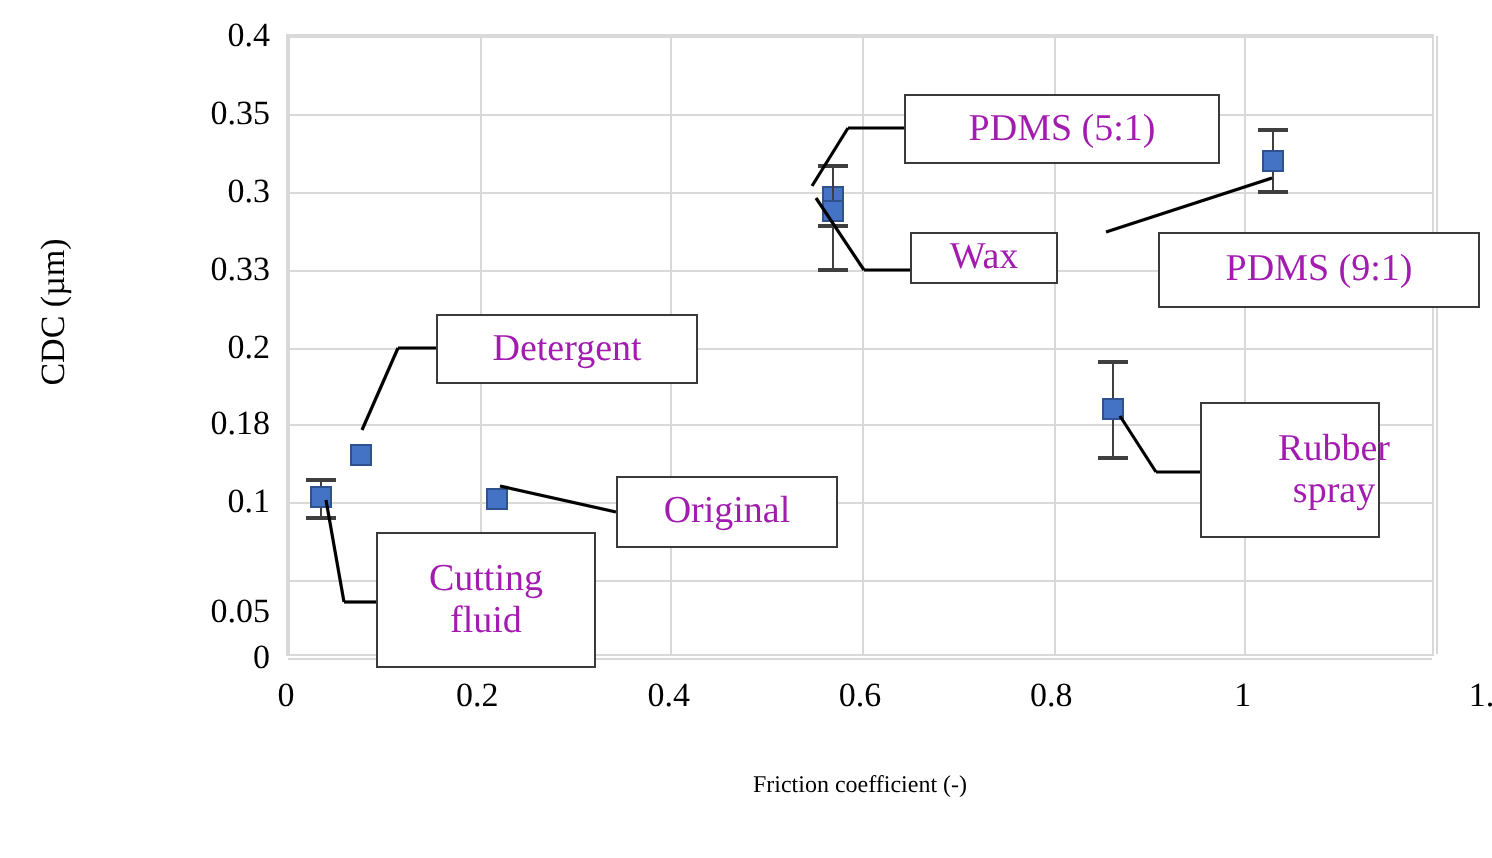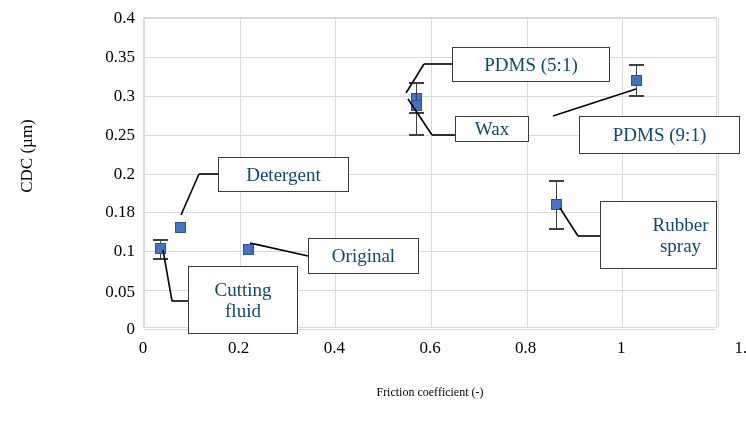--- a/index.html
+++ b/index.html
@@ -124,21 +124,21 @@
     background: #3f3f3f;
   }
 
   
   .callout {
     position: absolute;
     background: #ffffff;
     border: 1.5px solid #3a3a3a;
     box-sizing: border-box;
     font-size: 19px;
-    color: #0c4a6e;
+    color: #a21caf;
     display: flex;
     align-items: center;
     justify-content: center;
     text-align: center;
     line-height: 1.12;
     white-space: pre-line;
     padding: 0 4px;
   }
   .leader {
     position: absolute;
@@ -152,25 +152,25 @@
 </style>
 </head>
 <body>
 
 <div id="root">
 
   <div id="y-axis-title">CDC (µm)</div>
 
   <div id="y-ticks">
       <div class="ytick" style="top: 303px;">0</div>
-      <div class="ytick" style="top: 266px;">0.05</div>
+      <div class="ytick" style="top: 280px;">0.05</div>
       <div class="ytick" style="top: 225.25px;">0.1</div>
       <div class="ytick" style="top: 186.375px;">0.18</div>
       <div class="ytick" style="top: 147.5px;">0.2</div>
-      <div class="ytick" style="top: 108.625px;">0.25</div>
+      <div class="ytick" style="top: 108.625px;">0.33</div>
       <div class="ytick" style="top: 69.75px;">0.3</div>
       <div class="ytick" style="top: 30.875px;">0.35</div>
       <div class="ytick" style="top: -8px;">0.4</div>
     </div>
 
   <div id="x-ticks">
       <div class="xtick" style="left: 0px;">0</div>
       <div class="xtick" style="left: 95.6667px;">0.2</div>
       <div class="xtick" style="left: 191.333px;">0.4</div>
       <div class="xtick" style="left: 287px;">0.6</div>
@@ -237,17 +237,17 @@
         <line x1="600" y1="236" x2="578" y2="236"></line>
         <line x1="578" y1="236" x2="560" y2="208"></line>
       </svg>
       <div class="callout" style="left: 452px; top: 47px; width: 158px; height: 35px;">PDMS (5:1)</div>
       <div class="callout" style="left: 455px; top: 116px; width: 74px; height: 26px; text-align: right;">Wax</div>
       <div class="callout" style="left: 537px; top: 116px; width: 161px; height: 38px; margin-left: 42px;">PDMS (9:1)</div>
       <div class="callout" style="left: 308px; top: 238px; width: 111px; height: 36px;">Original</div>
       <div class="callout" style="left: 218px; top: 157px; width: 131px; height: 35px;">Detergent</div>
       <div class="callout" style="left: 188px; top: 266px; width: 110px; height: 68px;">Cutting
 fluid</div>
-      <div class="callout" style="left: 600px; top: 201px; width: 117px; height: 68px; padding-left: 48px;">Rubber
+      <div class="callout" style="left: 600px; top: 201px; width: 90px; height: 68px; padding-left: 48px;">Rubber
 spray</div>
     </div>
 
 </div>
 
 </body></html>

